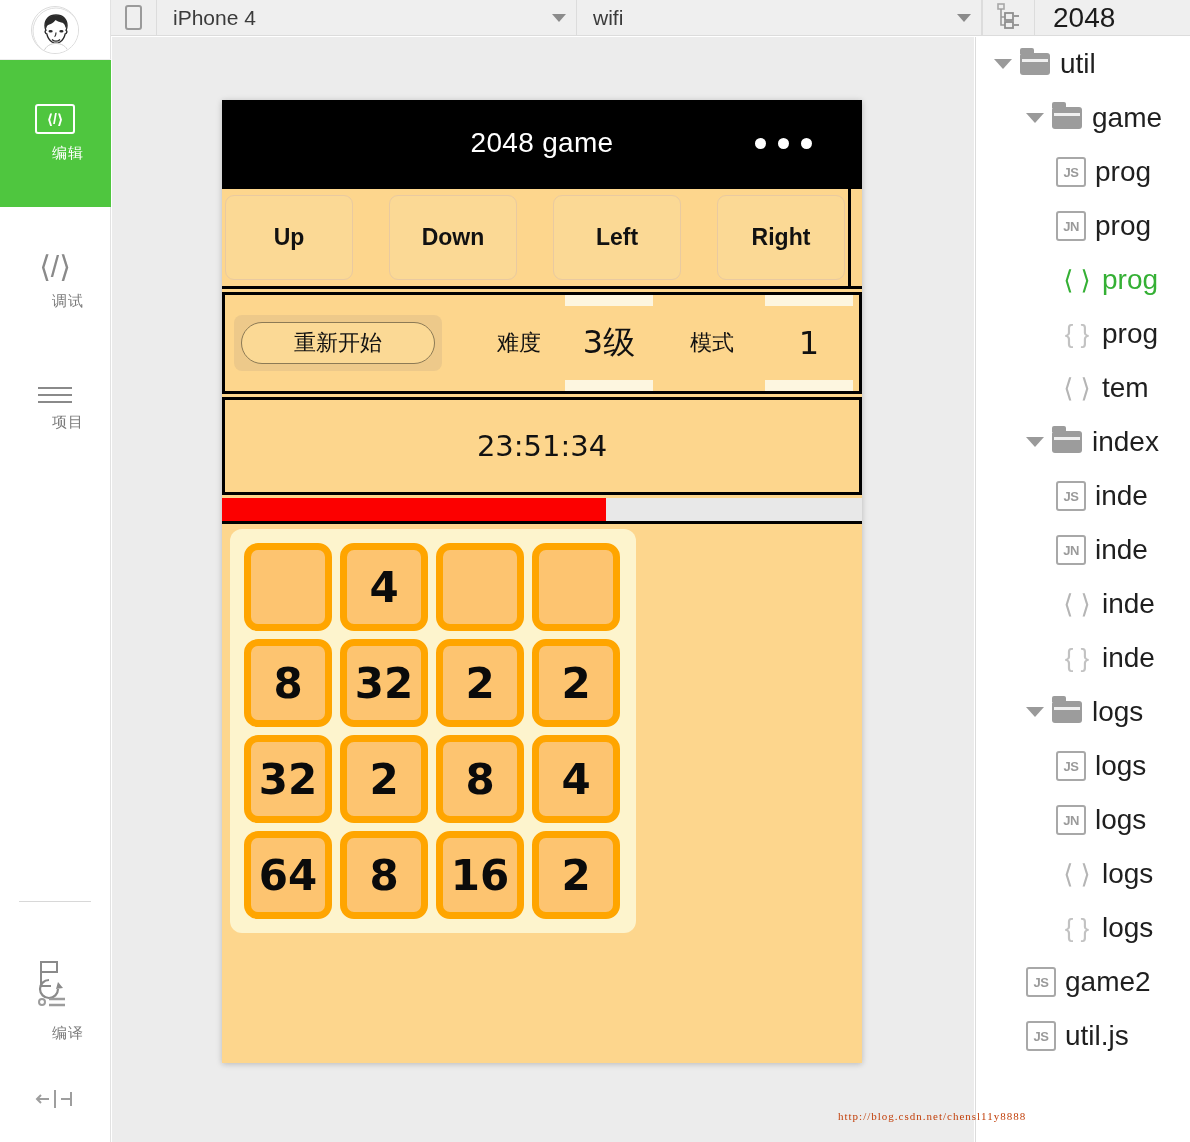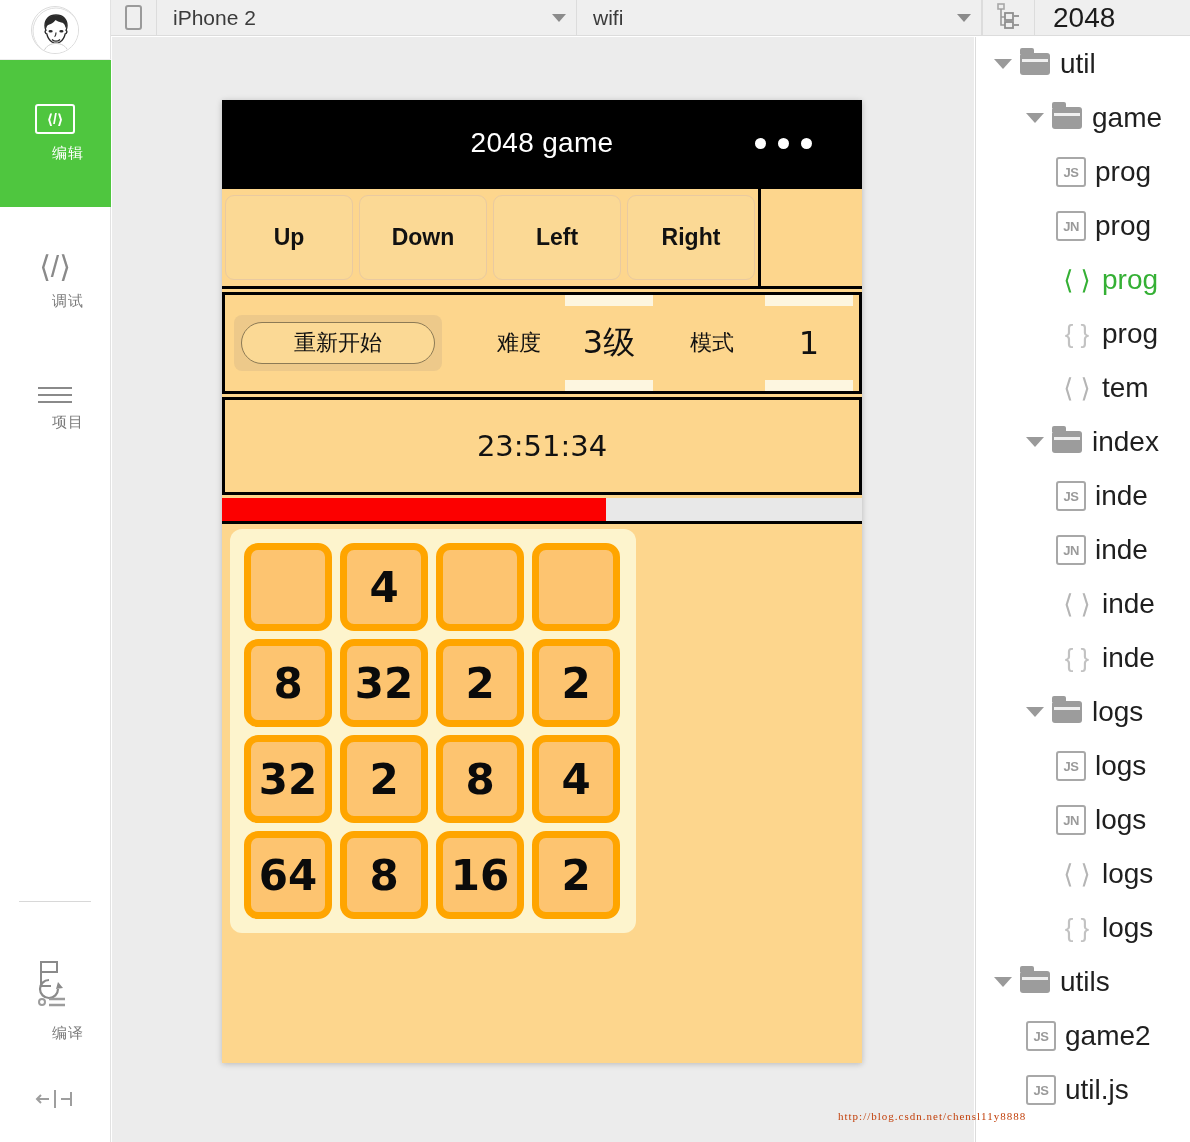--- a/index.html
+++ b/index.html
@@ -121,21 +121,21 @@
   .ph-dots { position: absolute; right: 50px; display: flex; gap: 12px; }
   .ph-dots i { width: 11px; height: 11px; border-radius: 50%; background: #fff; display: block; }
 
   
   .game-body { background: #fdd68d; height: 877px; position: relative; }
 
   .dir-row {
     border-top: 3px solid #000; border-bottom: 3px solid #000;
     height: 103px; display: flex; align-items: stretch;
   }
-  .dir-group { display: flex; border-right: 3px solid #000; }
+  .dir-group { display: flex; border-right: 3px solid #000; gap: 30px; }
   .dir-btn {
     width: 128px; margin: 6px 3px; border-radius: 9px;
     background: #fbd995; border: 1px solid #e9caa0;
     display: flex; align-items: center; justify-content: center;
     font-size: 23px; font-weight: bold; color: #111; cursor: pointer;
   }
   .dir-filler { flex: 1 1 auto; }
 
   .ctrl-row {
     height: 102px; margin: 3px 0; border: 3px solid #000;
@@ -318,21 +318,21 @@
         </svg>
       </span>
     </div>
   </div>
 
   <div id="toolbar">
     <div class="tb-icon-cell">
       <span class="device-glyph"></span>
     </div>
     <div class="tb-select" id="sel-device">
-      <span>iPhone 2</span>
+      <span>iPhone 4</span>
       <span class="caret"></span>
     </div>
     <div class="tb-select" id="sel-network">
       <span>wifi</span>
       <span class="caret"></span>
     </div>
     <div class="tree-icon-cell">
       <span>
         <svg width="26" height="26" viewBox="0 0 26 26" aria-hidden="true">
           <rect x="2" y="1" width="6" height="5" fill="none" stroke="#a8a8a8" stroke-width="1.6"></rect>
@@ -492,25 +492,20 @@
         <span>logs</span>
       </div>
       <div class="tree-row ind-3">
         <span class="angle">⟨ ⟩</span>
         <span>logs</span>
       </div>
       <div class="tree-row ind-3">
         <span class="brace">{ }</span>
         <span>logs</span>
       </div>
-      <div class="tree-row ind-1">
-        <span class="caret-down"></span>
-        <span class="folder-ico"></span>
-        <span>utils</span>
-      </div>
       <div class="tree-row ind-2">
         <span class="badge">JS</span>
         <span>game2</span>
       </div>
       <div class="tree-row ind-2">
         <span class="badge">JS</span>
         <span>util.js</span>
       </div>
     </div>
 

